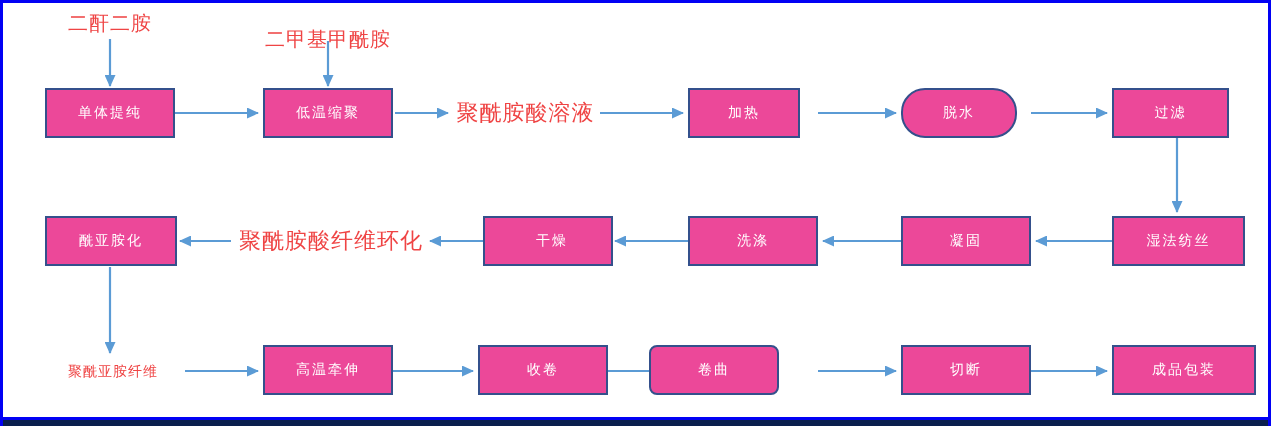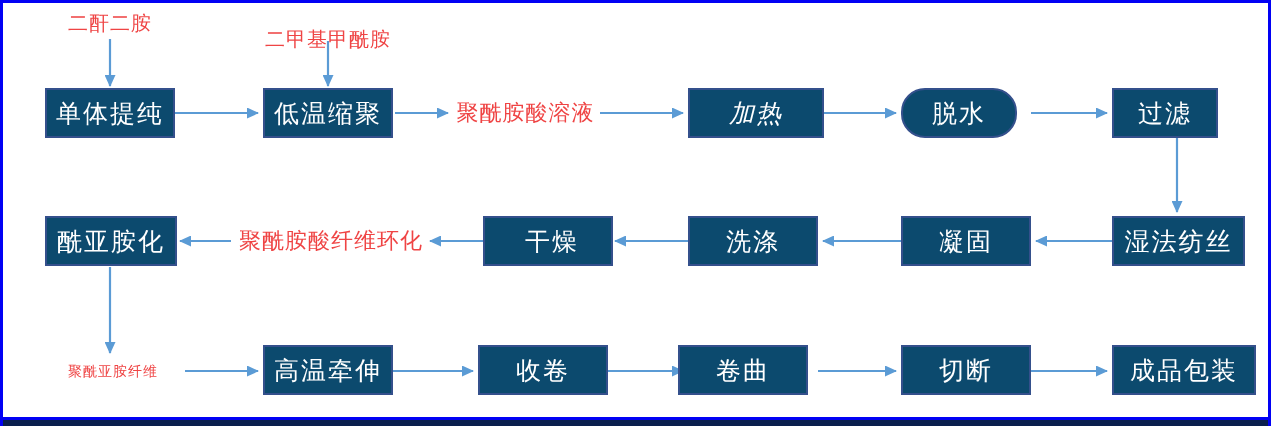--- a/index.html
+++ b/index.html
@@ -9,26 +9,26 @@
     box-sizing:border-box;
     background:#ffffff;
     border:3px solid #0201f4;
     border-bottom:none;
     overflow:hidden;
     font-family:"Liberation Sans", sans-serif;
   }
   .box{
     position:absolute;
     height:50px;
-    background:#0c4a6e;
+    background:#ec4899;
     border:2px solid #34508C;
     box-sizing:border-box;
     display:flex;align-items:center;justify-content:center;
     color:#ffffff;
-    font-size:25px;
+    font-size:14px;
     letter-spacing:2px;
     white-space:nowrap;
   }
   .flabel{
     position:absolute;
     color:#ef4444;
     font-size:20px;
     letter-spacing:1px;
     text-align:center;
     white-space:nowrap;
@@ -81,27 +81,27 @@
   <div class="flabel" style="left:37px;top:8px;width:140px;">二酐二胺</div>
   <div class="flabel" style="left:243px;top:24px;width:164px;">二甲基甲酰胺</div>
 
   <div class="box" style="left:42px;top:85px;width:130px;">
     <span>单体提纯</span>
   </div>
   <div class="box" style="left:260px;top:85px;width:130px;">
     <span>低温缩聚</span>
   </div>
   <div class="flabel" style="left:450px;top:98px;width:145px;font-size:22px;">聚酰胺酸溶液</div>
-  <div class="box" style="left:685px;top:85px;width:136px;font-style:italic;">
+  <div class="box" style="left:685px;top:85px;width:112px;">
     <span>加热</span>
   </div>
   <div class="box" style="left:898px;top:85px;width:116px;border-radius:24px;">
     <span>脱水</span>
   </div>
-  <div class="box" style="left:1109px;top:85px;width:106px;font-family:Liberation Serif, serif;">
+  <div class="box" style="left:1109px;top:85px;width:117px;font-family:Liberation Serif, serif;">
     <span>过滤</span>
   </div>
 
   <div class="box" style="left:42px;top:213px;width:132px;">
     <span>酰亚胺化</span>
   </div>
   <div class="flabel" style="left:233px;top:226px;width:190px;font-size:22px;">聚酰胺酸纤维环化</div>
   <div class="box" style="left:480px;top:213px;width:130px;padding-left:8px;">
     <span>干燥</span>
   </div>
@@ -115,21 +115,21 @@
     <span>湿法纺丝</span>
   </div>
 
   <div class="flabel" style="left:40px;top:356px;width:140px;font-size:14px;">聚酰亚胺纤维</div>
   <div class="box" style="left:260px;top:342px;width:130px;">
     <span>高温牵伸</span>
   </div>
   <div class="box" style="left:475px;top:342px;width:130px;">
     <span>收卷</span>
   </div>
-  <div class="box" style="left:675px;top:342px;width:130px;">
+  <div class="box" style="left:646px;top:342px;width:130px;border-radius:8px;">
     <span>卷曲</span>
   </div>
   <div class="box" style="left:898px;top:342px;width:130px;">
     <span>切断</span>
   </div>
   <div class="box" style="left:1109px;top:342px;width:144px;">
     <span>成品包装</span>
   </div>
 
   <div class="footer-line"></div>

